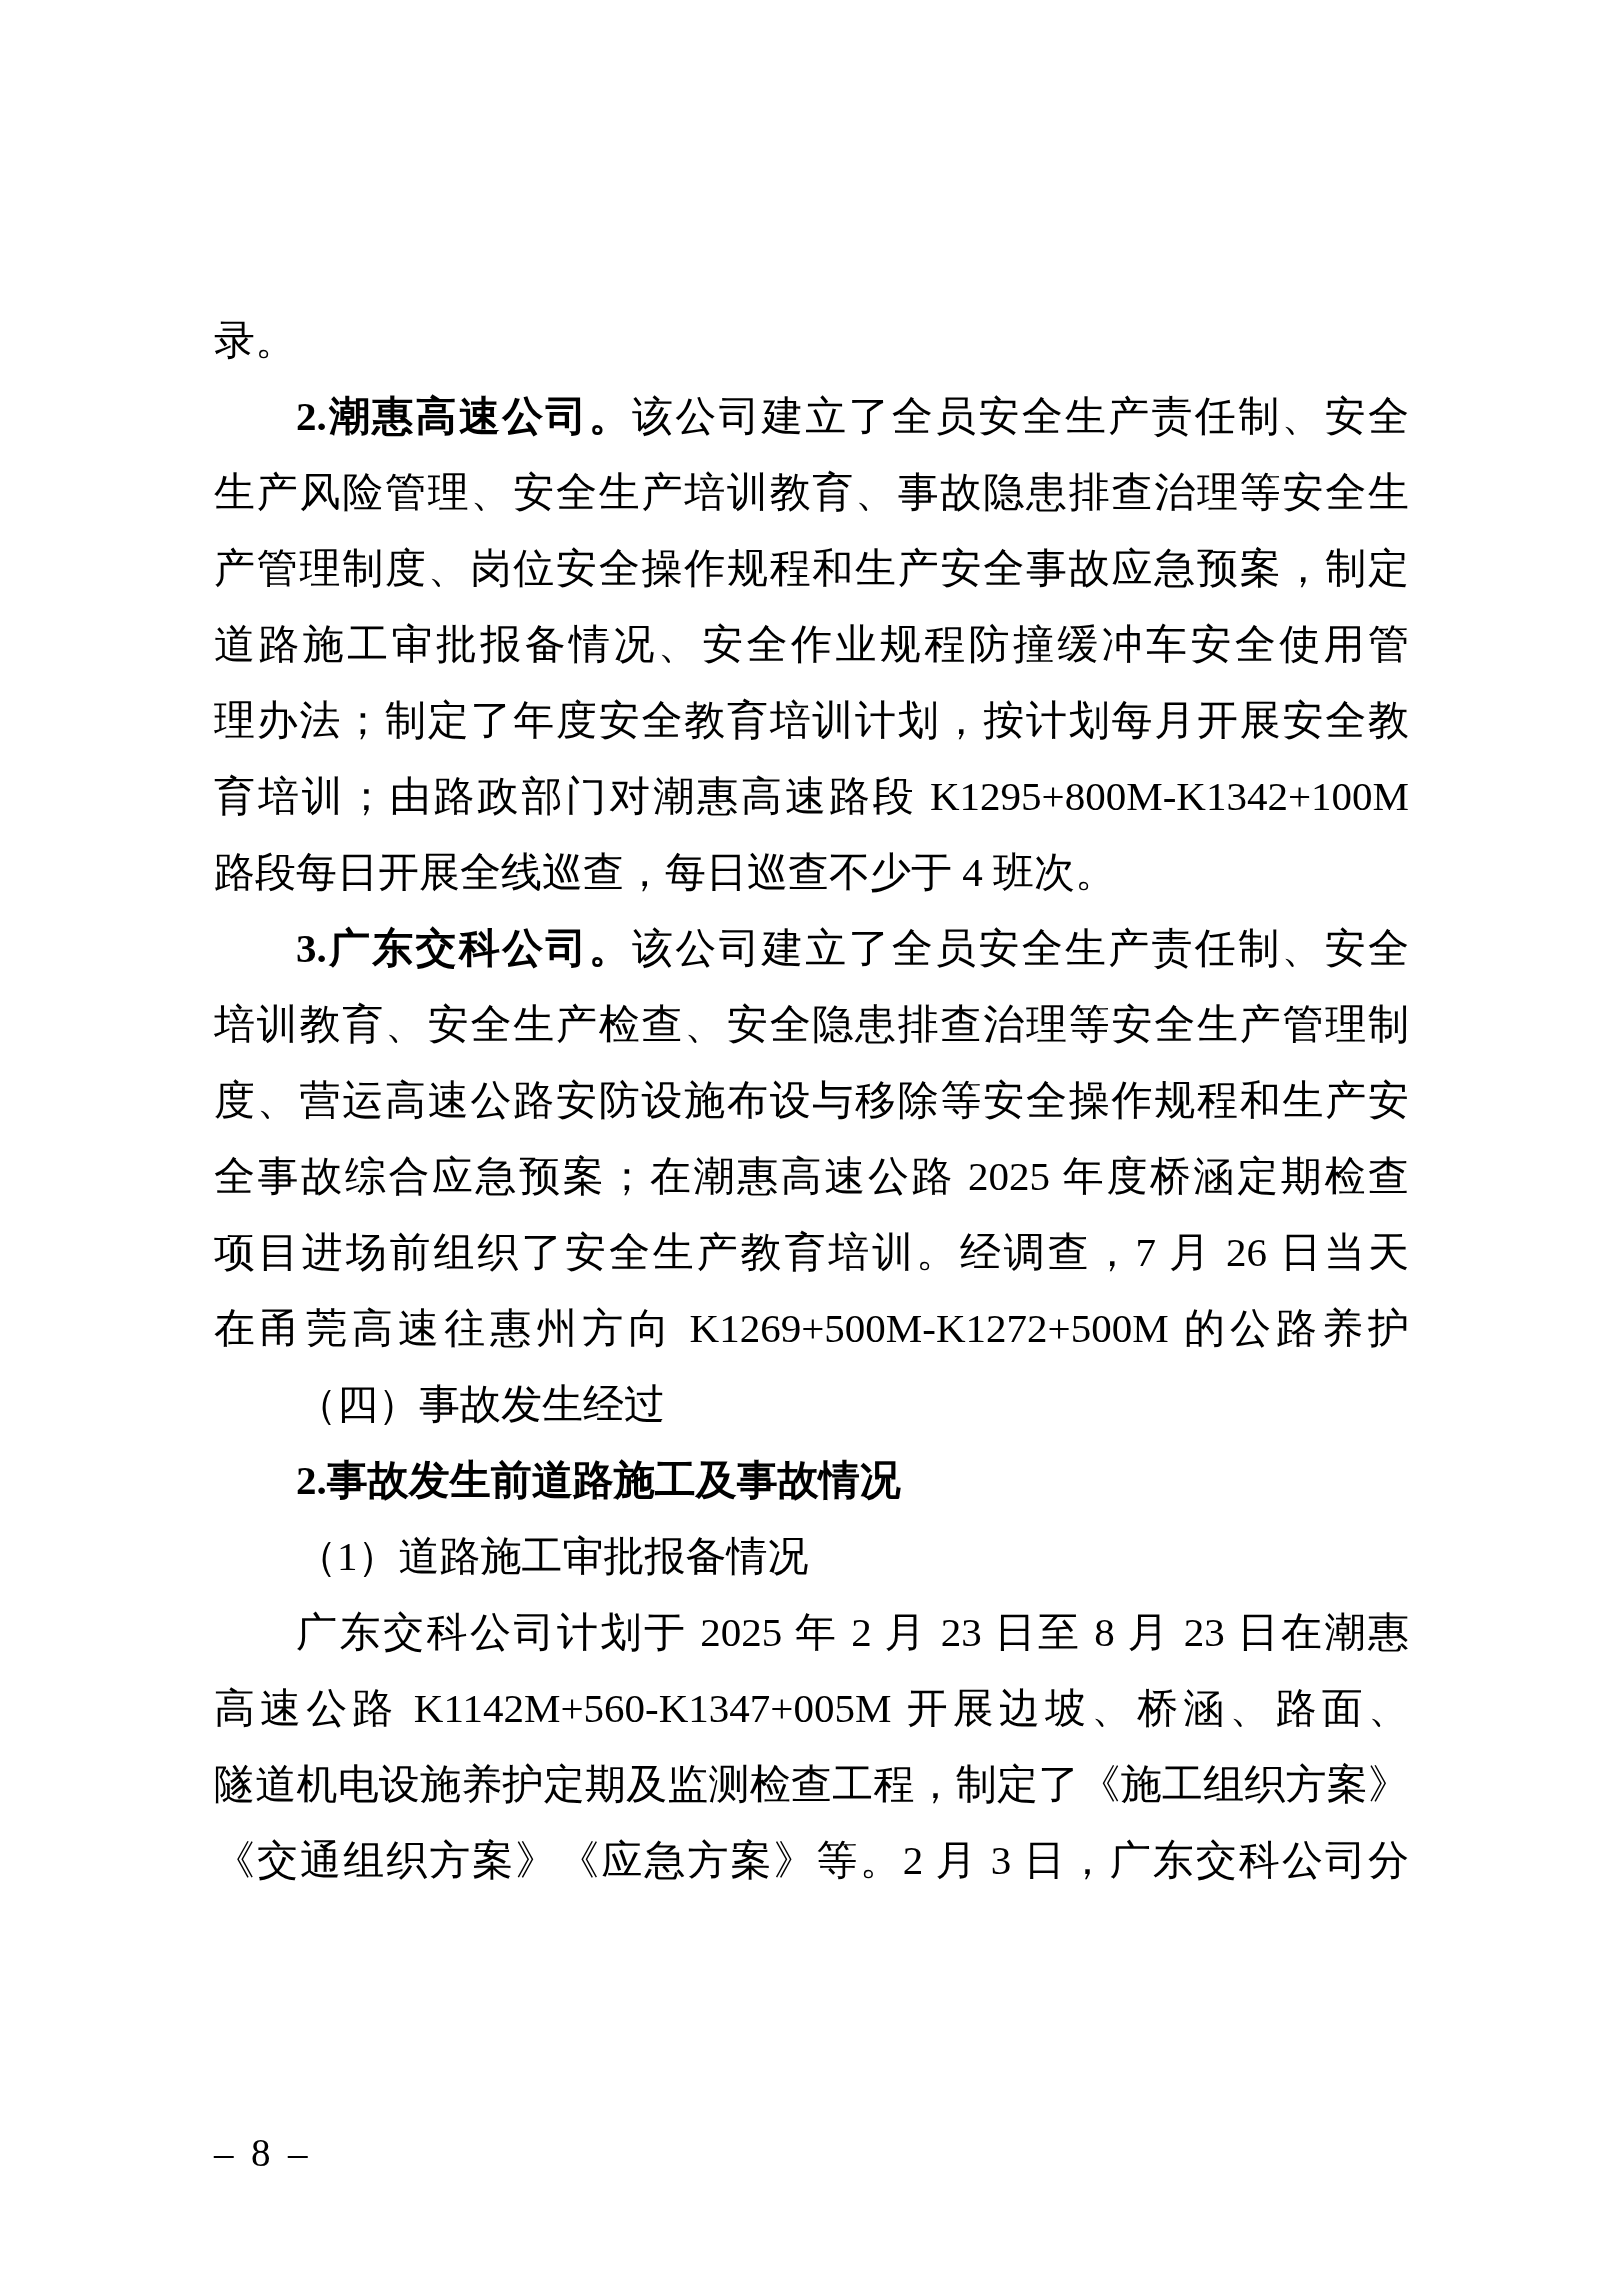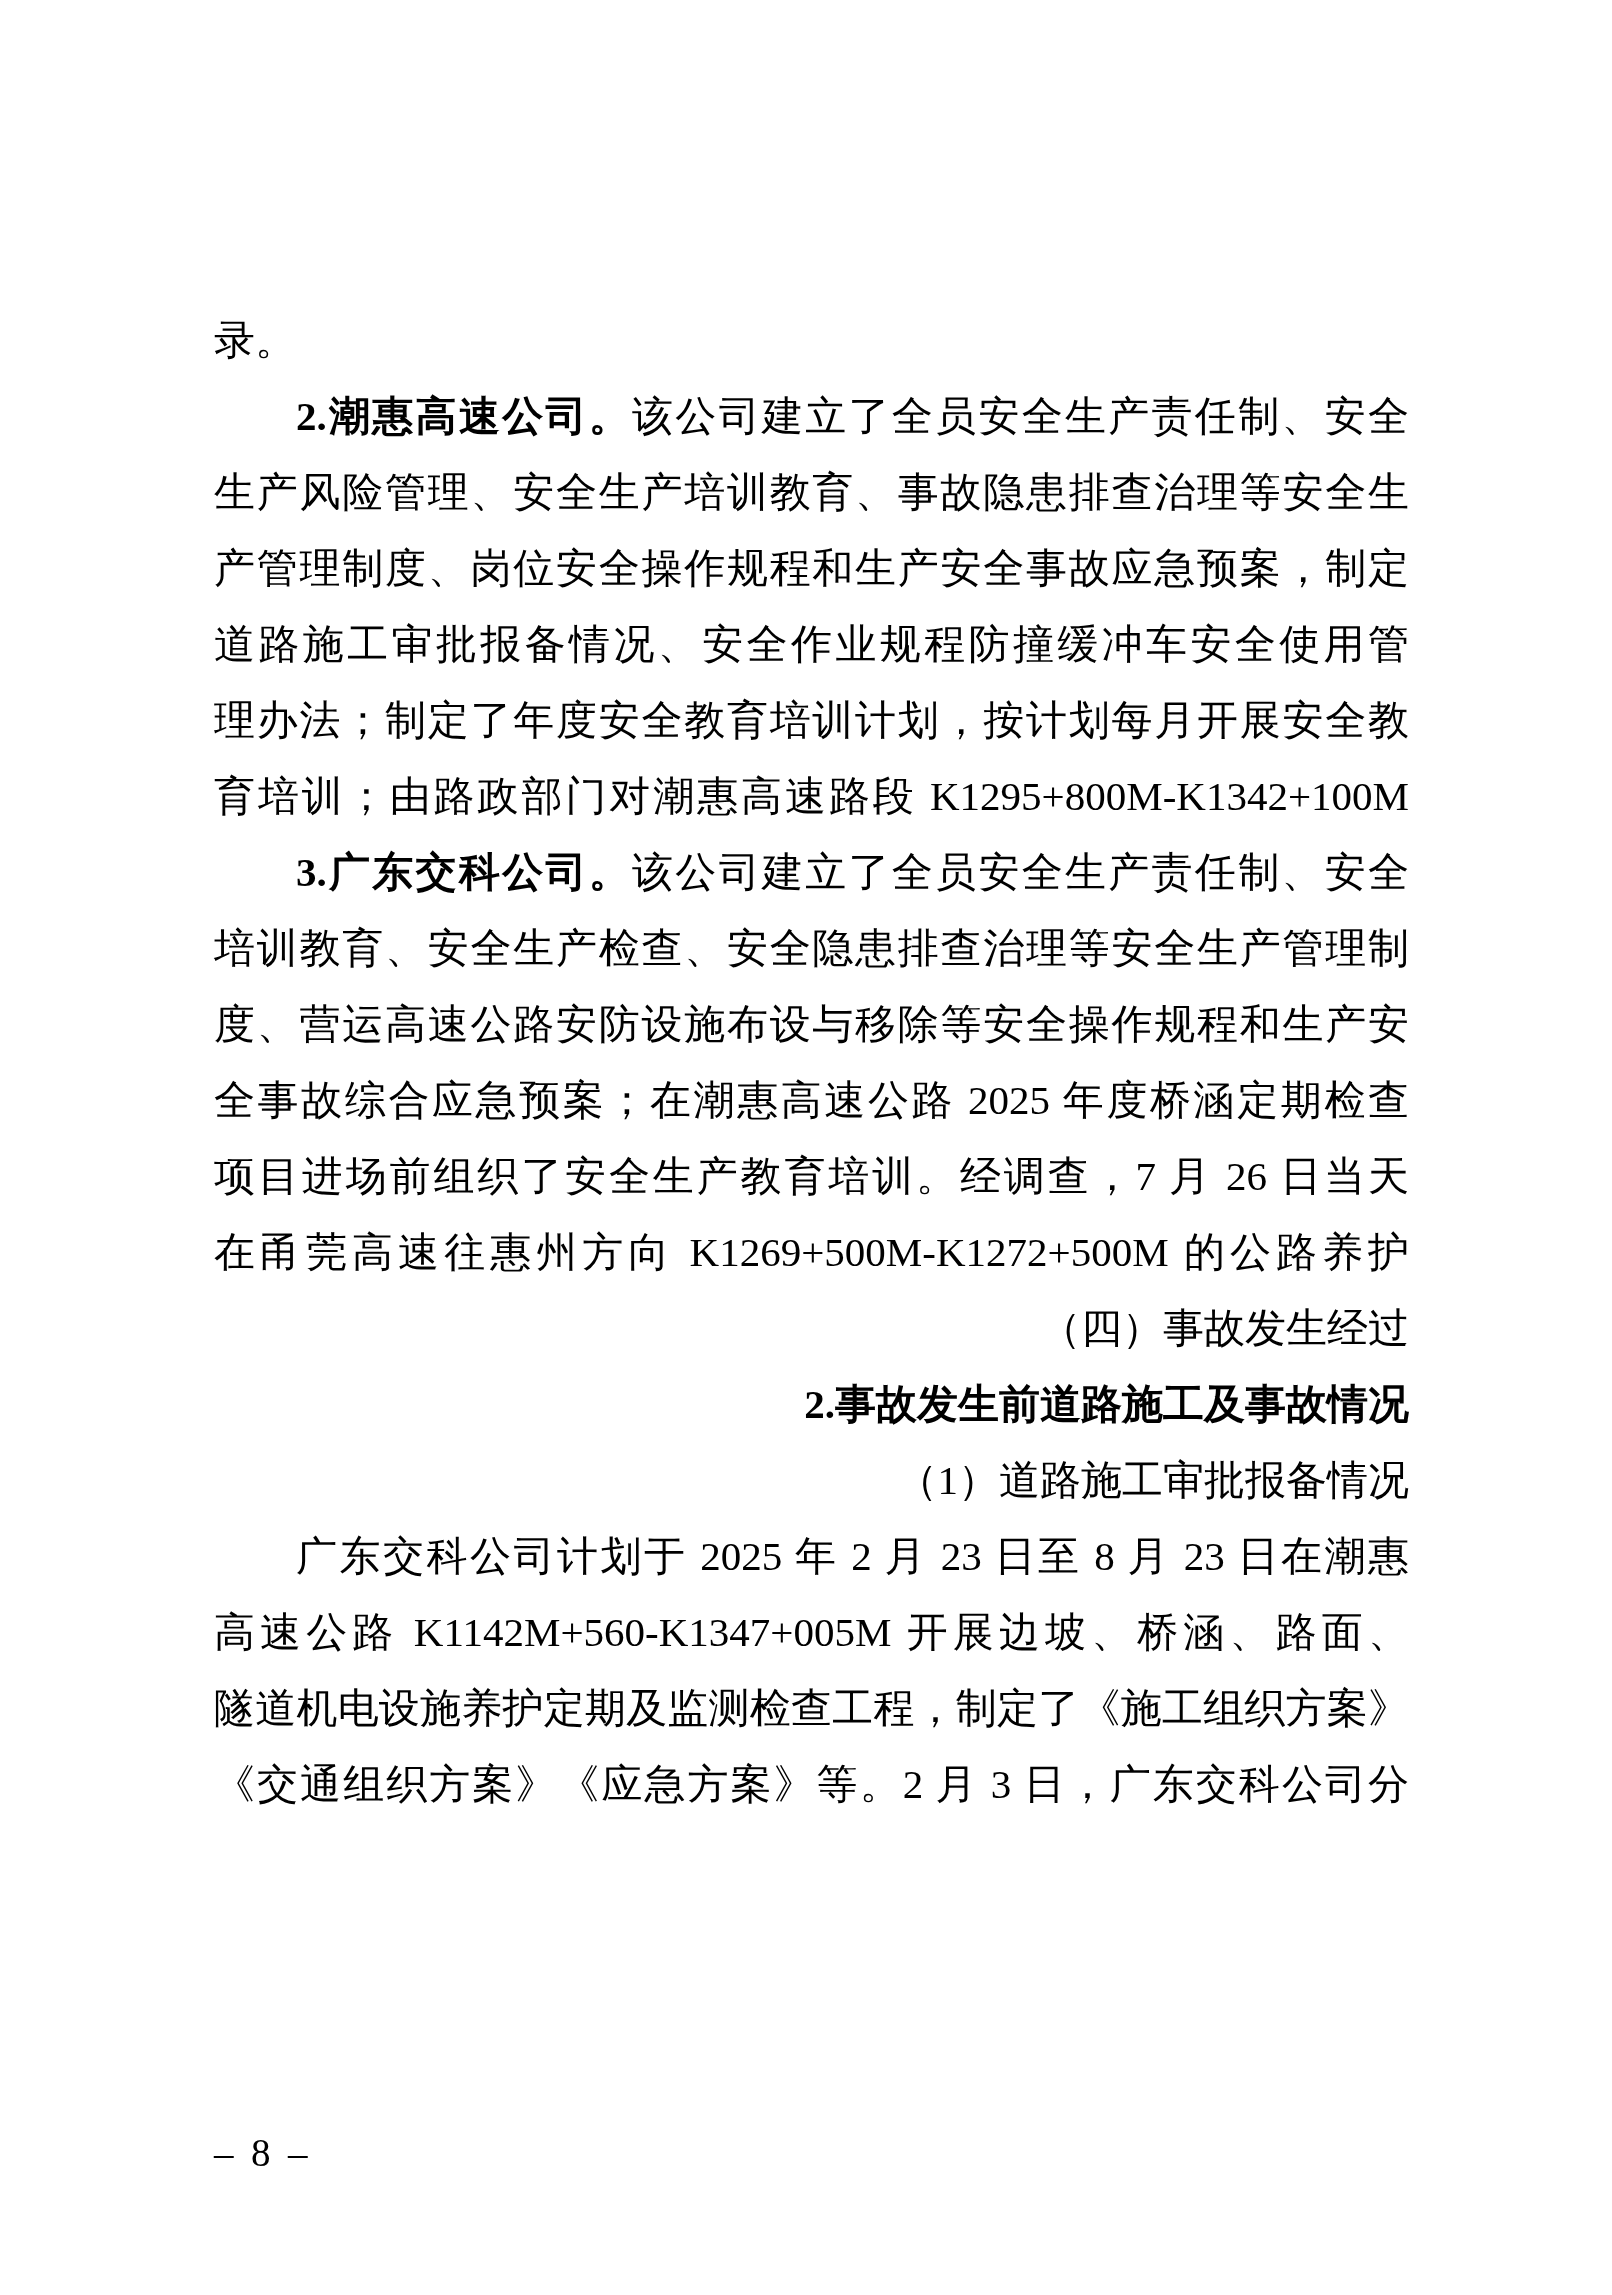--- a/index.html
+++ b/index.html
@@ -31,21 +31,20 @@
     letter-spacing: 0;
   }
   .line.just {
     white-space: normal;
     text-align: justify;
     text-align-last: justify;
     text-justify: auto;
   }
   .line.ind {
     padding-left: 82px;
-    text-align: right;
   }
   .bold {
     font-weight: 700;
     margin-top: 40px;
   }
   .page-number {
     position: absolute;
     left: 214px;
     top: 2133px;
     font-size: 39px;
@@ -59,20 +58,21 @@
 
 <div class="page">
   <div class="doc-body" id="doc-body">
       <div class="line"><span>录。</span></div>
       <div class="line just ind"><span class="bold">2.潮惠高速公司。</span><span>该公司建立了全员安全生产责任制、安全</span></div>
       <div class="line just"><span>生产风险管理、安全生产培训教育、事故隐患排查治理等安全生</span></div>
       <div class="line just"><span>产管理制度、岗位安全操作规程和生产安全事故应急预案，制定</span></div>
       <div class="line just"><span>道路施工审批报备情况、安全作业规程防撞缓冲车安全使用管</span></div>
       <div class="line just"><span>理办法；制定了年度安全教育培训计划，按计划每月开展安全教</span></div>
       <div class="line just"><span>育培训；由路政部门对潮惠高速路段 K1295+800M-K1342+100M</span></div>
+      <div class="line"><span>路段每日开展全线巡查，每日巡查不少于 4 班次。</span></div>
       <div class="line just ind"><span class="bold">3.广东交科公司。</span><span>该公司建立了全员安全生产责任制、安全</span></div>
       <div class="line just"><span>培训教育、安全生产检查、安全隐患排查治理等安全生产管理制</span></div>
       <div class="line just"><span>度、营运高速公路安防设施布设与移除等安全操作规程和生产安</span></div>
       <div class="line just"><span>全事故综合应急预案；在潮惠高速公路 2025 年度桥涵定期检查</span></div>
       <div class="line just"><span>项目进场前组织了安全生产教育培训。经调查，7 月 26 日当天</span></div>
       <div class="line just"><span>在甬莞高速往惠州方向 K1269+500M-K1272+500M 的公路养护</span></div>
       <div class="line ind"><span>（四）事故发生经过</span></div>
       <div class="line ind"><span class="bold">2.事故发生前道路施工及事故情况</span></div>
       <div class="line ind"><span>（1）道路施工审批报备情况</span></div>
       <div class="line just ind"><span>广东交科公司计划于 2025 年 2 月 23 日至 8 月 23 日在潮惠</span></div>

